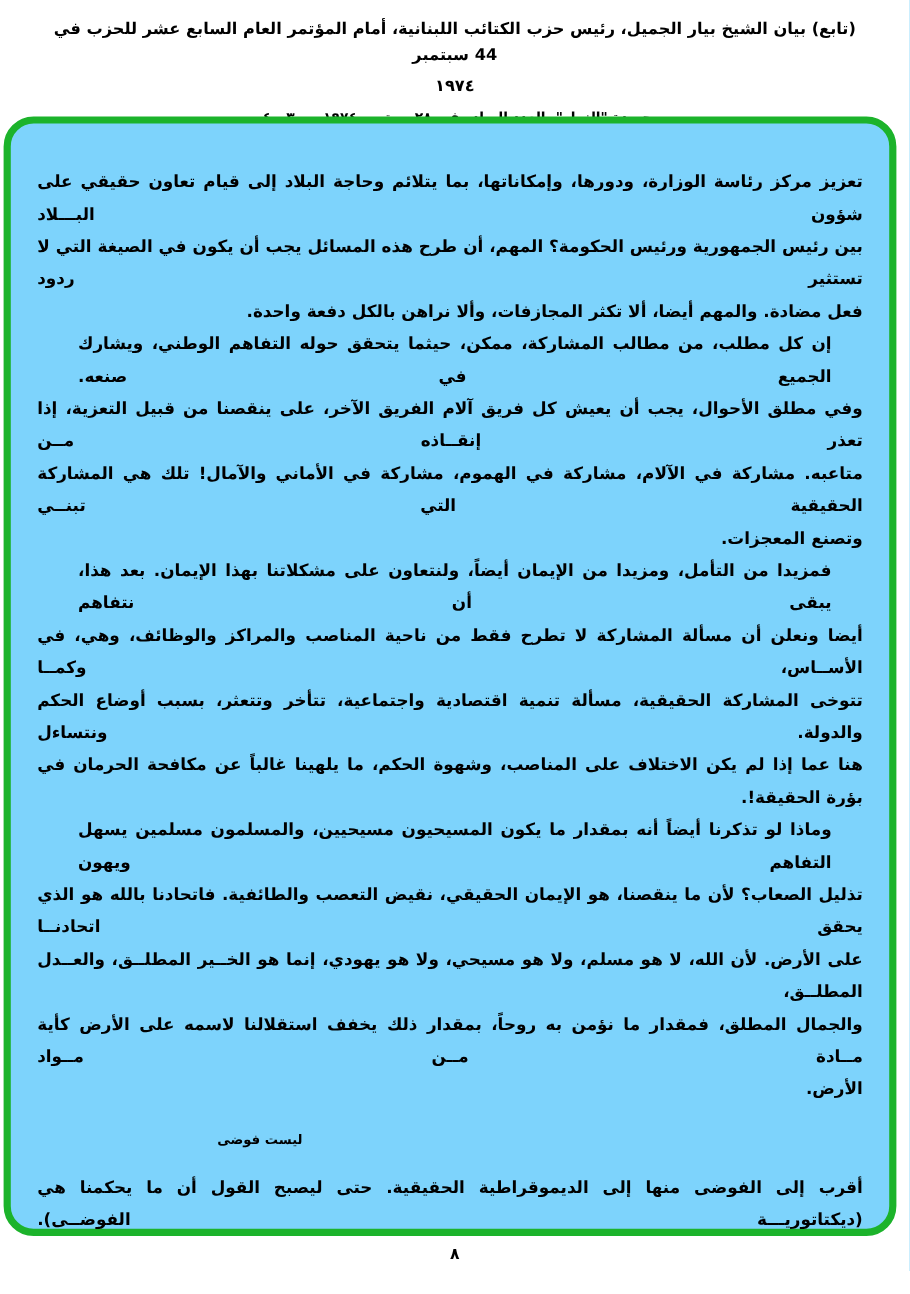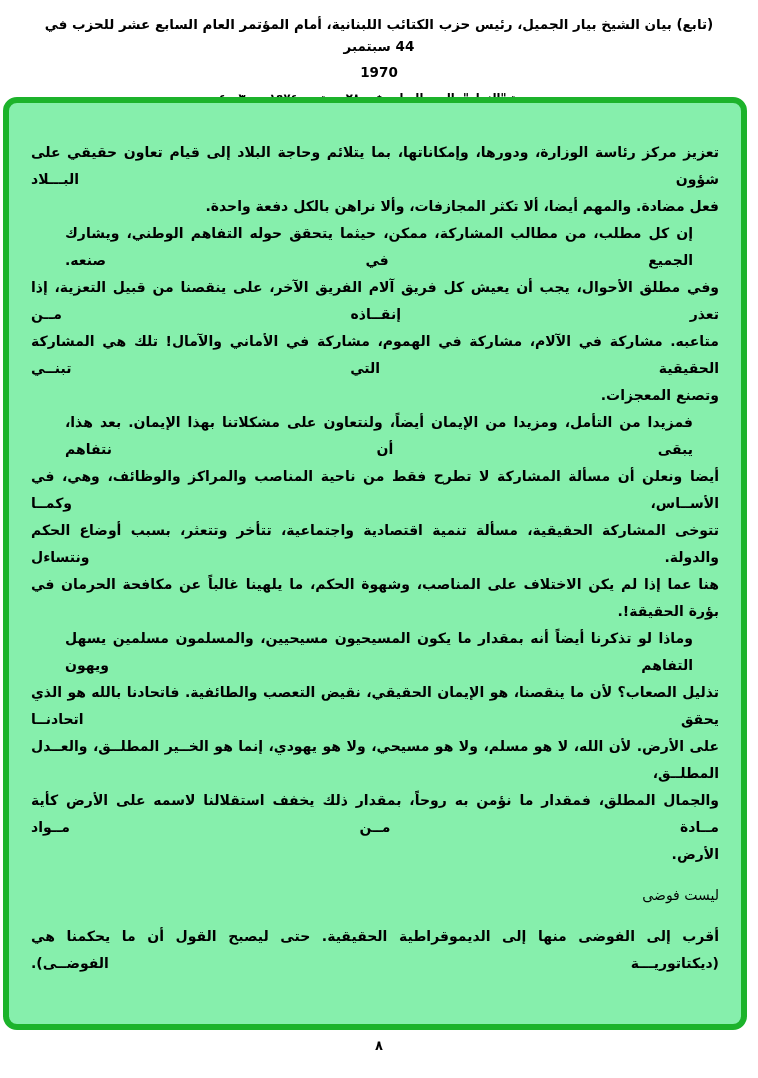--- a/index.html
+++ b/index.html
@@ -36,22 +36,22 @@
     margin-top: 11px;
   }
   .frame {
     position: absolute;
     left: 3px;
     top: 97px;
     width: 744px;
     height: 933px;
     box-sizing: border-box;
     border: 6px solid #1cb32b;
-    border-radius: 14px;
-    background: #86efac;
+    border-radius: 25px;
+    background: #7dd3fc;
   }
   .doc {
     padding: 36px 22px 0 22px;
   }
   .para {
     margin: 0;
   }
   .line {
     font-size: 14px;
     font-weight: 700;
@@ -60,50 +60,51 @@
     text-align-last: justify;
   }
   .line.lastline {
     text-align-last: right;
   }
   .line.indent {
     padding-right: 26px;
     margin-left: 34px;
   }
   .heading {
-    font-size: 14px;
-    font-weight: 400;
-    text-align: right;
+    font-size: 11px;
+    font-weight: 700;
+    text-align: left;
     padding-left: 150px; 
     margin: 14px 0 14px 0;
     line-height: 27px;
   }
   .pagenum {
     position: absolute;
     left: 0;
     width: 100%;
     top: 1038px;
     text-align: center;
     font-size: 13px;
     font-weight: 700;
   }
 </style>
 </head>
 <body>
 
 <div class="header">
   <div class="header-line1">(تابع) بيان الشيخ بيار الجميل، رئيس حزب الكتائب اللبنانية، أمام المؤتمر العام السابع عشر للحزب في 44 سبتمبر</div>
-  <div class="header-line2">1970</div>
+  <div class="header-line2">١٩٧٤</div>
   <div class="header-line3">جريدة "النهار"، العدد الصادر في ٢٨ سبتمبر ١٩٧٤، ص٣ - ٤.</div>
 </div>
 
 <div class="frame" id="content-frame" style="border-color: rgb(28, 179, 43);">
   <div class="doc" id="doc-body">
       <div class="para">
         <div class="line">تعزيز مركز رئاسة الوزارة، ودورها، وإمكاناتها، بما يتلائم وحاجة البلاد إلى قيام تعاون حقيقي على شؤون البـــلاد</div>
+        <div class="line">بين رئيس الجمهورية ورئيس الحكومة؟ المهم، أن طرح هذه المسائل يجب أن يكون في الصيغة التي لا تستثير ردود</div>
         <div class="line lastline">فعل مضادة. والمهم أيضا، ألا تكثر المجازفات، وألا نراهن بالكل دفعة واحدة.</div>
       </div>
       <div class="para">
         <div class="line indent">إن كل مطلب، من مطالب المشاركة، ممكن، حيثما يتحقق حوله التفاهم الوطني، ويشارك الجميع في صنعه.</div>
         <div class="line">وفي مطلق الأحوال، يجب أن يعيش كل فريق آلام الفريق الآخر، على ينقصنا من قبيل التعزية، إذا تعذر إنقــاذه مــن</div>
         <div class="line">متاعبه. مشاركة في الآلام، مشاركة في الهموم، مشاركة في الأماني والآمال! تلك هي المشاركة الحقيقية التي تبنــي</div>
         <div class="line lastline">وتصنع المعجزات.</div>
       </div>
       <div class="para">
         <div class="line indent">فمزيدا من التأمل، ومزيدا من الإيمان أيضاً، ولنتعاون على مشكلاتنا بهذا الإيمان.  بعد هذا، يبقى أن نتفاهم</div>

